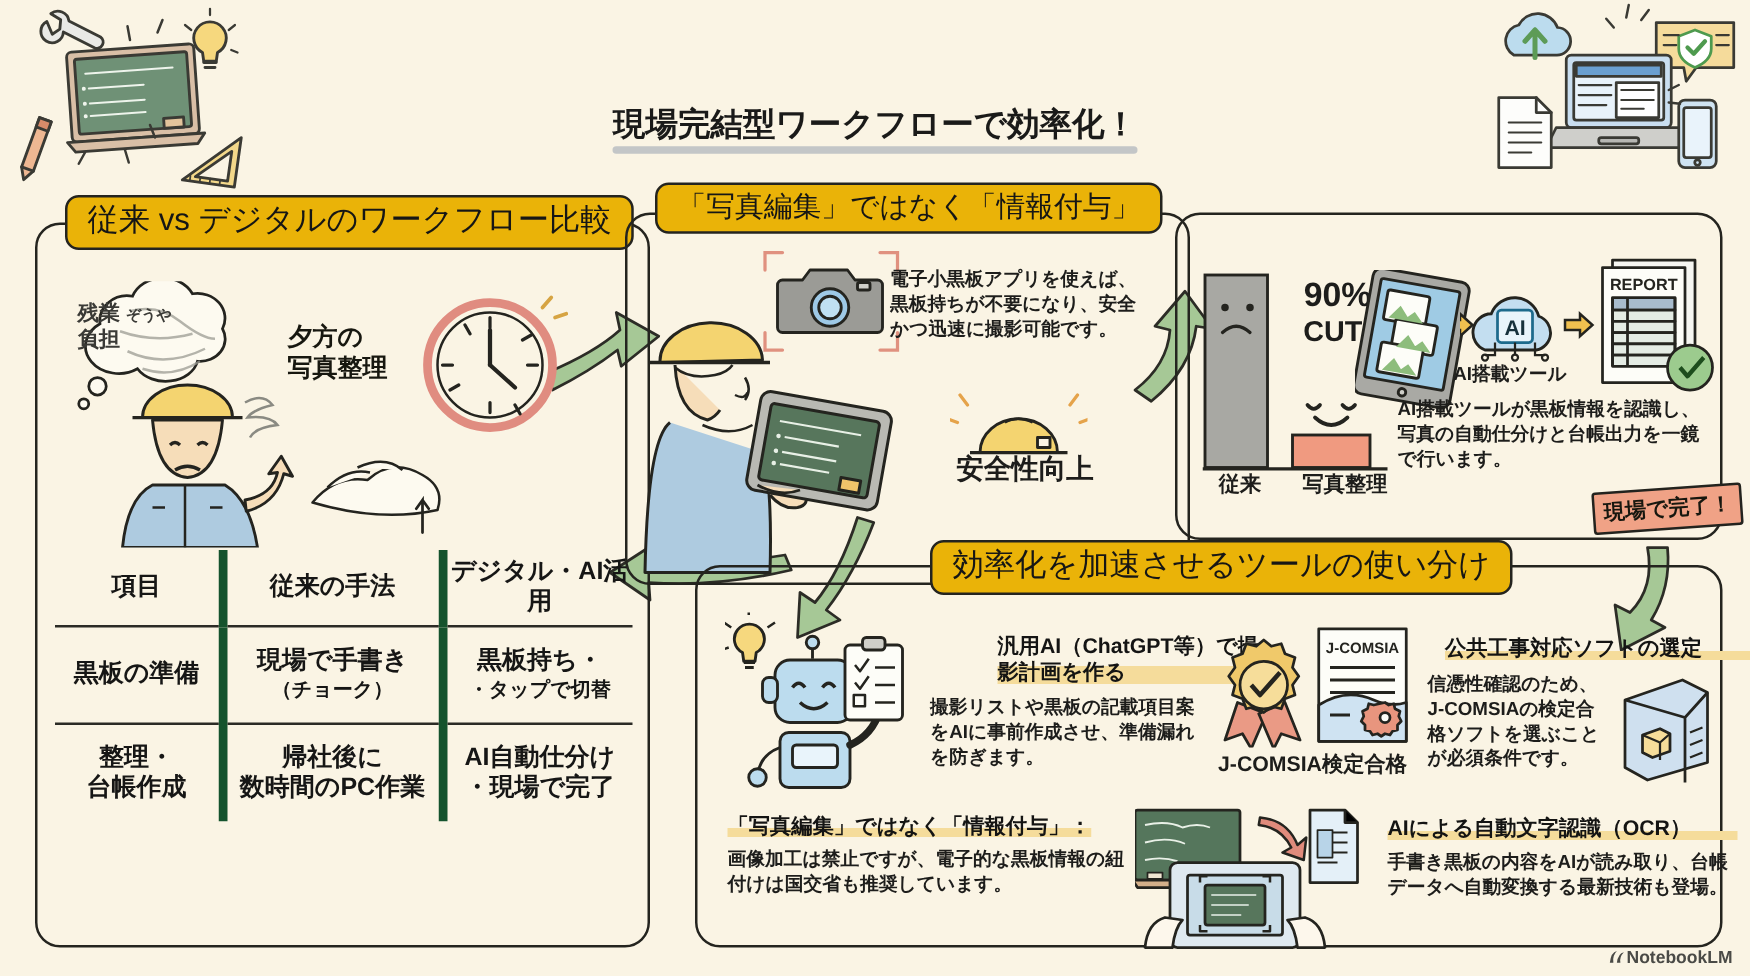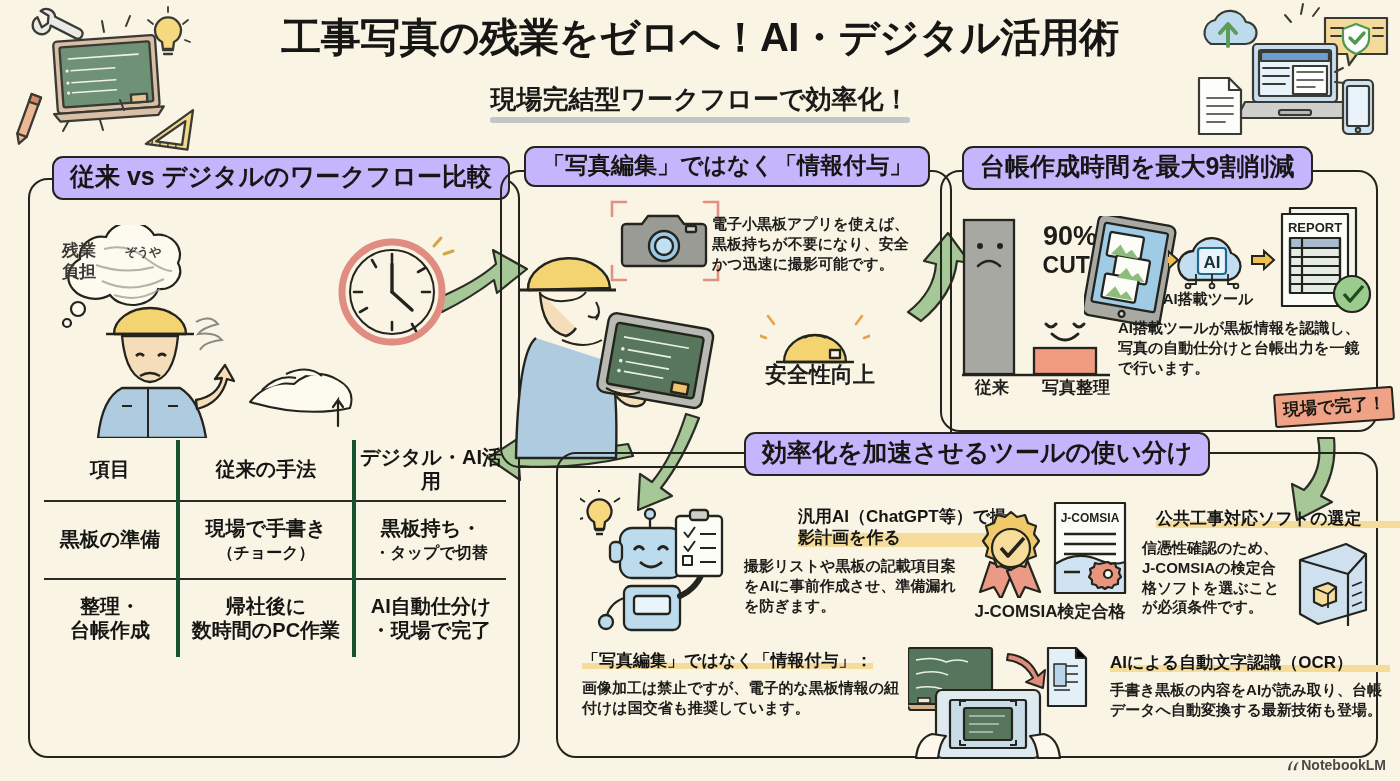--- a/index.html
+++ b/index.html
@@ -40,25 +40,25 @@
   }
 
   
   .panel {
     border: 2.5px solid #24241f;
     border-radius: 20px;
     background: transparent;
   }
   .pill {
     position: absolute;
-    background: #c4b5fd;
+    background: #eab308;
     border: 2.5px solid #24241f;
     border-radius: 11px;
     padding: 5px 16px 7px;
-    font-size: 25px; font-weight: 700; white-space: nowrap;
+    font-size: 25px; font-weight: 400; white-space: nowrap;
     color: #161615; line-height: 1.1;
   }
 
   #panel-compare  { left: 28px;  top: 178px; width: 492px; height: 580px; }
   #panel-info     { left: 500px; top: 170px; width: 452px; height: 298px; }
   #panel-ledger   { left: 940px; top: 170px; width: 438px; height: 262px; }
   #panel-tools    { left: 556px; top: 452px; width: 822px; height: 306px; }
 
   #pill-compare { left: 52px;  top: 156px; }
   #pill-info    { left: 524px; top: 146px; font-size: 23px; }
@@ -69,34 +69,34 @@
   .body-text { font-size: 15px; line-height: 1.32; font-weight: 600; color: #1d1d1b; }
   .head-text { font-size: 17px; font-weight: 700; color: #141413; line-height: 1.25; }
   .hl { background: linear-gradient(transparent 62%, #f5dc9b 62%, #f5dc9b 96%, transparent 96%); }
 
   
   #thought-bubble { left: 52px; top: 225px; width: 150px; height: 108px; }
   #bubble-text {
     left: 62px; top: 240px; width: 130px;
     font-size: 17px; font-weight: 700; color: #3a3a36; line-height: 1.25;
   }
-  #bubble-text .small { font-size: 12px; margin-left: 24px; }
+  #bubble-text .small { font-size: 12px; }
   #label-evening {
     left: 230px; top: 258px; width: 130px;
     font-size: 20px; font-weight: 700; line-height: 1.25; color: #17170f;
   }
 
   
   #cmp-table {
     position: absolute; left: 44px; top: 440px; width: 462px;
     border-collapse: collapse;
     font-weight: 700; color: #161615;
   }
   #cmp-table th, #cmp-table td {
-    border-right: 4px solid #14532d;
+    border-right: 7px solid #14532d;
     border-bottom: 2px solid #2b2b25;
     text-align: center; padding: 6px 2px; line-height: 1.18;
   }
   #cmp-table tr th:last-child, #cmp-table tr td:last-child { border-right: none; }
   #cmp-table thead th { font-size: 20px; border-bottom: 2.5px solid #2b2b25; padding-bottom: 7px;}
   #cmp-table tbody td { font-size: 20px; height: 78px; }
   #cmp-table tbody tr:last-child td { border-bottom: none; }
   #cmp-table td.small, #cmp-table td .sub { font-size: 16px; font-weight: 700; }
   #cmp-table col.c1 { width: 134px; } #cmp-table col.c2 { width: 176px; } #cmp-table col.c3 { width: 152px; }
   #th-digital { position: relative; }
@@ -262,23 +262,20 @@
       <path d="M908 312 q26 -20 28 -48 l-12 -3 l24 -28 l22 30 l-13 -2 q-4 34 -36 60 z"></path>
 
       <path d="M1318 438 q6 32 -14 52 l-12 -6 l5 36 l35 -18 l-11 -6 q16 -26 13 -58 z"></path>
 
       <path d="M686 414 q-14 44 -34 68 l-12 -8 l-2 36 l34 -14 l-11 -8 q22 -28 38 -70 z"></path>
 
       <path d="M628 444 q-60 10 -108 6 l2 -14 l-34 22 l32 22 l-1 -14 q54 4 114 -10 z"></path>
     </g>
   </svg>
 
-  <div class="abs" id="title-wrap">
-    <h1 id="main-title">工事写真の残業をゼロへ！AI・デジタル活用術</h1>
-  </div>
   <div class="abs" id="subtitle-wrap">
     <h2 id="subtitle">現場完結型ワークフローで効率化！</h2>
   </div>
 
   <div class="abs panel" id="panel-compare"></div>
   <div class="pill" id="pill-compare">従来 vs デジタルのワークフロー比較</div>
 
   <svg class="abs" id="thought-bubble" viewBox="0 0 150 108">
     <g fill="#fdfaf0" stroke="#24241f" stroke-width="2.2">
       <path d="M28 34 a22 20 0 0 1 26 -22 a26 22 0 0 1 48 -2 a22 20 0 0 1 24 28 a20 18 0 0 1 -20 26 a26 20 0 0 1 -48 6 a22 18 0 0 1 -30 -36 z"></path>
@@ -304,20 +301,23 @@
       <path d="M48 88 q10 -6 20 0" stroke-width="2.6"></path>
       <path d="M30 100 q-20 10 -24 50 h108 q-6 -38 -26 -50 z" fill="#aecbe0"></path>
       <path d="M56 100 v50 M40 118 h-10 M76 118 h10" stroke-width="2"></path>
       <path d="M104 112 q22 -4 26 -22 l-7 1 l10 -14 l9 16 l-7 -2 q-6 24 -30 30 z" fill="#f6ddb9"></path>
     </g>
     <g stroke="#8a8a82" stroke-width="2" fill="none">
       <path d="M104 34 q14 -8 22 2 q-16 4 -20 10 q18 -2 24 6 q-18 2 -22 10"></path>
     </g>
   </svg>
 
+  <div class="abs" id="label-evening">
+    夕方の<br>写真整理
+  </div>
 
   <svg class="abs" id="fig-clock" viewBox="0 0 125 125">
     <circle cx="62" cy="62" r="50" fill="#faf4e4" stroke="#e08c80" stroke-width="7"></circle>
     <circle cx="62" cy="62" r="42" fill="none" stroke="#24241f" stroke-width="2"></circle>
     <g stroke="#24241f" stroke-width="2.6" stroke-linecap="round">
       <path d="M62 24 v8 M62 92 v8 M24 62 h8 M92 62 h8"></path>
       <path d="M42 30 l4 7 M82 94 l4 7 M30 82 l7 -4 M88 42 l7 -4"></path>
       <path d="M62 62 V34" stroke-width="3.4"></path>
       <path d="M62 62 l20 18" stroke-width="3.4"></path>
     </g>
@@ -421,21 +421,20 @@
     </g>
     <g stroke="#e5a34a" stroke-width="2.6" stroke-linecap="round" fill="none">
       <path d="M14 14 l-6 -8 M6 28 l-8 -3 M96 14 l6 -8 M104 28 l8 -3"></path>
     </g>
   </svg>
   <div class="abs" id="safety-label">
     <span>安全性向上</span>
   </div>
 
   <div class="abs panel" id="panel-ledger"></div>
-  <div class="pill" id="pill-ledger">台帳作成時間を最大9割削減</div>
 
   <svg class="abs" id="bar-chart" viewBox="0 0 160 172">
     <g stroke="#24241f" stroke-width="2.3">
       <rect x="2" y="2" width="50" height="154" fill="#a8a8a3"></rect>
       <rect x="72" y="130" width="62" height="26" fill="#f09a80"></rect>
       <path d="M0 157 h148" stroke-width="2.6"></path>
     </g>
     <g fill="#24241f" stroke="none">
       <circle cx="18" cy="28" r="3"></circle>
         <circle cx="38" cy="28" r="3"></circle>

